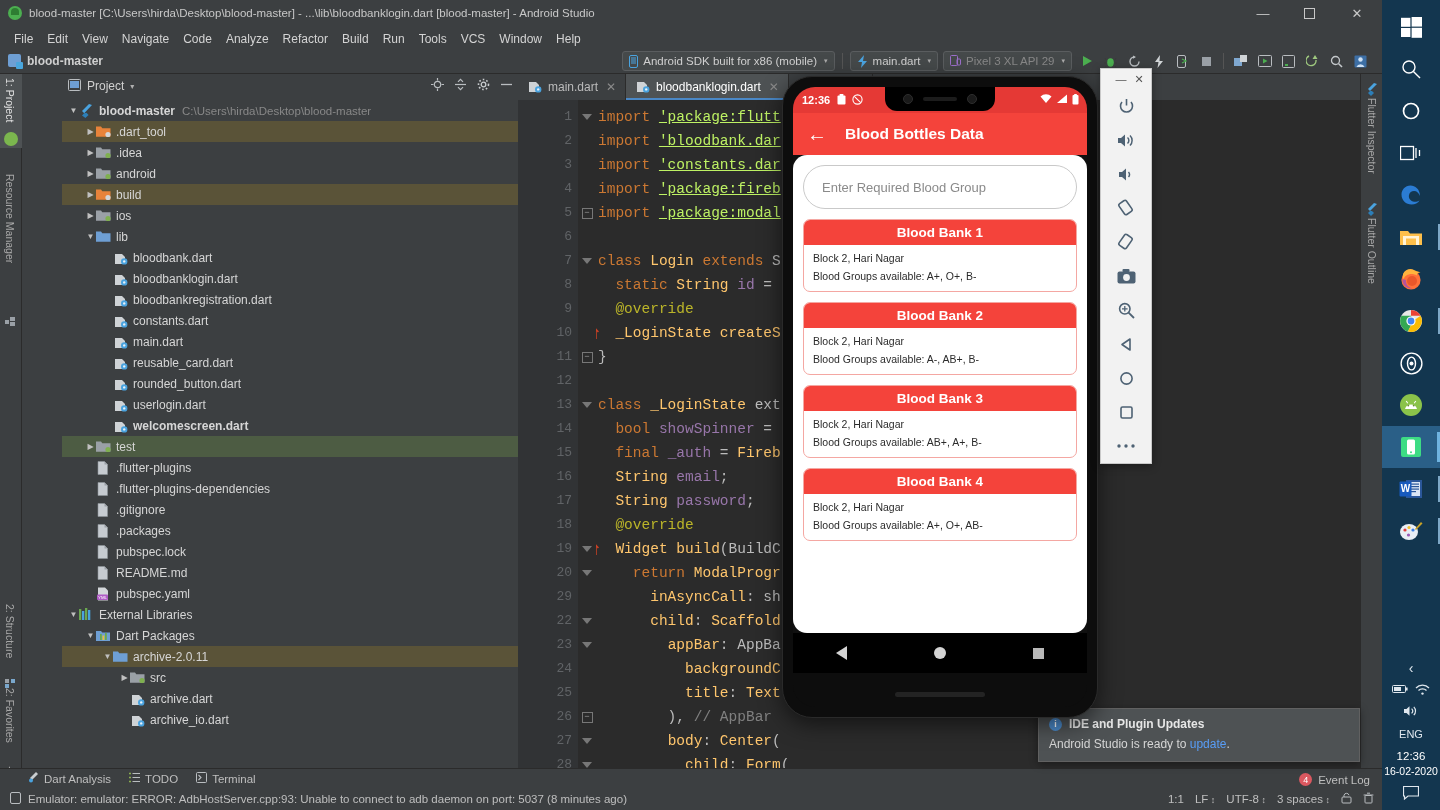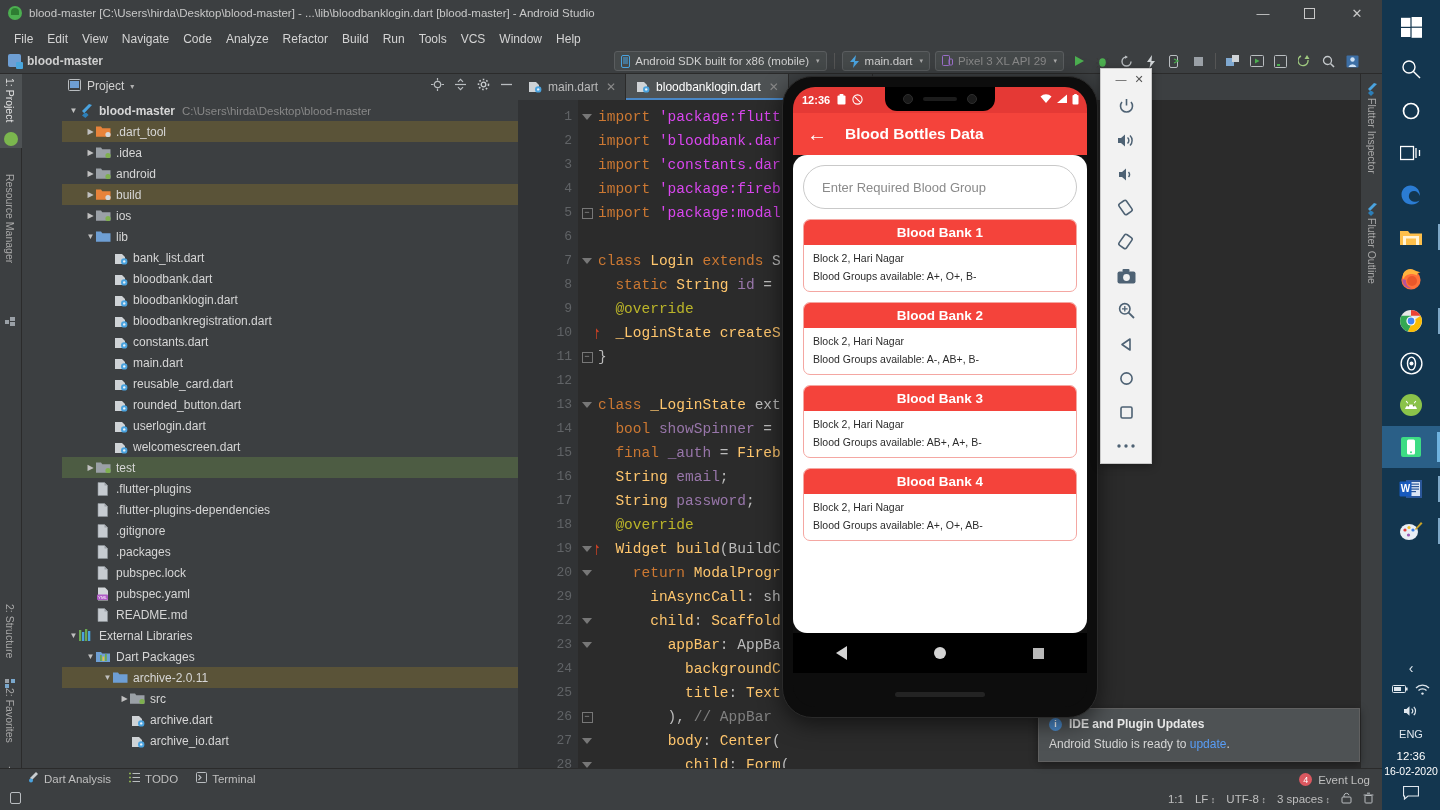--- a/index.html
+++ b/index.html
@@ -48,21 +48,21 @@
   .navbar {
     height: 26px; background: #3c3f41; display: flex; align-items: center;
     padding-left: 8px; font-size: 12px; position: relative;
     border-bottom: 1px solid #2b2b2b;
   }
   .navbar .proj { display: flex; align-items: center; gap: 6px; font-weight: bold; color: #cfcfcf;}
   .ic-module {
     width: 13px; height: 13px; background: #6e9fd4; border-radius: 2px; position: relative;
   }
   .ic-module::after { content:""; position:absolute; right:-2px; bottom:-2px; width:7px;height:7px;background:#49a6dd;border-radius:1px;}
-  .tbright { position: absolute; right: 20px; top: 0; height: 26px; display: flex; align-items: center; gap: 5px; }
+  .tbright { position: absolute; right: 12px; top: 0; height: 26px; display: flex; align-items: center; gap: 5px; }
   .combo {
     height: 20px; border: 1px solid #5a5d5f; border-radius: 3px; background: #45494a;
     display: flex; align-items: center; gap: 5px; padding: 0 6px; font-size: 11.5px; color: #cfcfcf;
   }
   .combo .caret { font-size: 7px; color: #aaa; margin-left: 2px; }
   .combo.dim { color: #888; }
   .sep-v { width: 1px; height: 16px; background: #555; margin: 0 2px; }
   .tbtn { width: 19px; height: 19px; display:flex; align-items:center;justify-content:center; font-size:11px; }
 
   
@@ -114,21 +114,21 @@
   .gutter { width: 60px; background: #313335; color: #606366; text-align: right; padding-top: 5px; flex:0 0 auto;}
   .gutter .g { height: 24px; padding-right: 6px; position: relative; font-size: 13px; }
   .gmark { position:absolute; right:-25px; top:5px; width:22px; height:14px; }
   .foldcol { width: 18px; background: #2b2b2b; padding-top: 5px; flex:0 0 auto; position:relative;}
   .fold { height:24px; display:flex;align-items:center;justify-content:center;}
   .fold .box { width:11px;height:11px;border:1px solid #777;color:#999;font-size:9px;line-height:9px;text-align:center;}
   .fold .tri { width:0;height:0;border-left:5px solid transparent;border-right:5px solid transparent;border-top:6px solid #777;}
   .ctext { flex: 1; padding-top: 5px; white-space: pre; overflow: hidden; padding-left: 2px;}
   .ln { height: 24px; }
   .k { color: #cc7832; }
-  .s { color: #d946ef; }
+  .s { color: #bef264; text-decoration: underline; }
   .t { color: #ffc66d; }
   .f { color: #ffc66d; }
   .p { color: #9876aa; }
   .c { color: #808080; }
   .ann { color: #bbb529; }
 
   
   .rstrip { width: 22px; background:#3c3f41; border-left:1px solid #2b2b2b; position: relative; flex:0 0 auto;}
 
   
@@ -500,95 +500,86 @@
                 </svg></span>
               <span class="tlabel">lib</span>
             </div>
             <div class="trow" style="padding-left: 40px;">
               <span class="tarrow"></span>
               <span class="ticon"><svg width="15" height="14" viewBox="0 0 15 14">
                   <path d="M2 3 H9 L12 6 V13 H2 Z" fill="#cfd3d6"></path>
                   <circle cx="11.2" cy="10.4" r="3.2" fill="#4aa3df"></circle>
                   <circle cx="11.2" cy="10.4" r="1.2" fill="#e8f3fb"></circle>
                 </svg></span>
-              <span class="tlabel">bank_list.dart</span>
+              <span class="tlabel">bloodbank.dart</span>
             </div>
             <div class="trow" style="padding-left: 40px;">
               <span class="tarrow"></span>
               <span class="ticon"><svg width="15" height="14" viewBox="0 0 15 14">
                   <path d="M2 3 H9 L12 6 V13 H2 Z" fill="#cfd3d6"></path>
                   <circle cx="11.2" cy="10.4" r="3.2" fill="#4aa3df"></circle>
                   <circle cx="11.2" cy="10.4" r="1.2" fill="#e8f3fb"></circle>
                 </svg></span>
-              <span class="tlabel">bloodbank.dart</span>
+              <span class="tlabel">bloodbanklogin.dart</span>
             </div>
             <div class="trow" style="padding-left: 40px;">
               <span class="tarrow"></span>
               <span class="ticon"><svg width="15" height="14" viewBox="0 0 15 14">
                   <path d="M2 3 H9 L12 6 V13 H2 Z" fill="#cfd3d6"></path>
                   <circle cx="11.2" cy="10.4" r="3.2" fill="#4aa3df"></circle>
                   <circle cx="11.2" cy="10.4" r="1.2" fill="#e8f3fb"></circle>
                 </svg></span>
-              <span class="tlabel">bloodbanklogin.dart</span>
+              <span class="tlabel">bloodbankregistration.dart</span>
             </div>
             <div class="trow" style="padding-left: 40px;">
               <span class="tarrow"></span>
               <span class="ticon"><svg width="15" height="14" viewBox="0 0 15 14">
                   <path d="M2 3 H9 L12 6 V13 H2 Z" fill="#cfd3d6"></path>
                   <circle cx="11.2" cy="10.4" r="3.2" fill="#4aa3df"></circle>
                   <circle cx="11.2" cy="10.4" r="1.2" fill="#e8f3fb"></circle>
                 </svg></span>
-              <span class="tlabel">bloodbankregistration.dart</span>
+              <span class="tlabel">constants.dart</span>
             </div>
             <div class="trow" style="padding-left: 40px;">
               <span class="tarrow"></span>
               <span class="ticon"><svg width="15" height="14" viewBox="0 0 15 14">
                   <path d="M2 3 H9 L12 6 V13 H2 Z" fill="#cfd3d6"></path>
                   <circle cx="11.2" cy="10.4" r="3.2" fill="#4aa3df"></circle>
                   <circle cx="11.2" cy="10.4" r="1.2" fill="#e8f3fb"></circle>
                 </svg></span>
-              <span class="tlabel">constants.dart</span>
+              <span class="tlabel">main.dart</span>
             </div>
             <div class="trow" style="padding-left: 40px;">
               <span class="tarrow"></span>
               <span class="ticon"><svg width="15" height="14" viewBox="0 0 15 14">
                   <path d="M2 3 H9 L12 6 V13 H2 Z" fill="#cfd3d6"></path>
                   <circle cx="11.2" cy="10.4" r="3.2" fill="#4aa3df"></circle>
                   <circle cx="11.2" cy="10.4" r="1.2" fill="#e8f3fb"></circle>
                 </svg></span>
-              <span class="tlabel">main.dart</span>
+              <span class="tlabel">reusable_card.dart</span>
             </div>
             <div class="trow" style="padding-left: 40px;">
               <span class="tarrow"></span>
               <span class="ticon"><svg width="15" height="14" viewBox="0 0 15 14">
                   <path d="M2 3 H9 L12 6 V13 H2 Z" fill="#cfd3d6"></path>
                   <circle cx="11.2" cy="10.4" r="3.2" fill="#4aa3df"></circle>
                   <circle cx="11.2" cy="10.4" r="1.2" fill="#e8f3fb"></circle>
                 </svg></span>
-              <span class="tlabel">reusable_card.dart</span>
+              <span class="tlabel">rounded_button.dart</span>
             </div>
             <div class="trow" style="padding-left: 40px;">
               <span class="tarrow"></span>
               <span class="ticon"><svg width="15" height="14" viewBox="0 0 15 14">
                   <path d="M2 3 H9 L12 6 V13 H2 Z" fill="#cfd3d6"></path>
                   <circle cx="11.2" cy="10.4" r="3.2" fill="#4aa3df"></circle>
                   <circle cx="11.2" cy="10.4" r="1.2" fill="#e8f3fb"></circle>
                 </svg></span>
-              <span class="tlabel">rounded_button.dart</span>
-            </div>
-            <div class="trow" style="padding-left: 40px;">
-              <span class="tarrow"></span>
-              <span class="ticon"><svg width="15" height="14" viewBox="0 0 15 14">
-                  <path d="M2 3 H9 L12 6 V13 H2 Z" fill="#cfd3d6"></path>
-                  <circle cx="11.2" cy="10.4" r="3.2" fill="#4aa3df"></circle>
-                  <circle cx="11.2" cy="10.4" r="1.2" fill="#e8f3fb"></circle>
-                </svg></span>
               <span class="tlabel">userlogin.dart</span>
             </div>
-            <div class="trow" style="padding-left: 40px;">
+            <div class="trow" style="padding-left: 40px; font-weight: bold;">
               <span class="tarrow"></span>
               <span class="ticon"><svg width="15" height="14" viewBox="0 0 15 14">
                   <path d="M2 3 H9 L12 6 V13 H2 Z" fill="#cfd3d6"></path>
                   <circle cx="11.2" cy="10.4" r="3.2" fill="#4aa3df"></circle>
                   <circle cx="11.2" cy="10.4" r="1.2" fill="#e8f3fb"></circle>
                 </svg></span>
               <span class="tlabel">welcomescreen.dart</span>
             </div>
             <div class="trow sel-green" style="padding-left: 23px;">
               <span class="tarrow">▶</span>
@@ -633,34 +624,34 @@
             <div class="trow" style="padding-left: 23px;">
               <span class="tarrow"></span>
               <span class="ticon"><svg width="13" height="14" viewBox="0 0 13 14">
                   <path d="M2 0.5 H8.5 L11.5 3.5 V13.5 H2 Z" fill="#c6cbd0" stroke="#8f959a" stroke-width="0.6"></path>
                   <path d="M8.5 0.5 V3.5 H11.5" fill="#9aa0a6"></path>
                 </svg></span>
               <span class="tlabel">pubspec.lock</span>
             </div>
             <div class="trow" style="padding-left: 23px;">
               <span class="tarrow"></span>
+              <span class="ticon"><svg width="13" height="14" viewBox="0 0 13 14">
+                  <path d="M2 0.5 H8.5 L11.5 3.5 V13.5 H2 Z" fill="#c6cbd0" stroke="#8f959a" stroke-width="0.6"></path>
+                  <path d="M8.5 0.5 V3.5 H11.5" fill="#9aa0a6"></path>
+                </svg></span>
+              <span class="tlabel">README.md</span>
+            </div>
+            <div class="trow" style="padding-left: 23px;">
+              <span class="tarrow"></span>
               <span class="ticon"><svg width="14" height="14" viewBox="0 0 14 14">
                   <path d="M2 0.5 H9 L12 3.5 V13.5 H2 Z" fill="#d3d7da"></path>
                   <rect x="1" y="7.5" width="11" height="5.5" rx="1" fill="#b05cc6"></rect>
                   <text x="6.5" y="11.9" font-family="Liberation Sans, sans-serif" font-size="4.4" fill="#fff" text-anchor="middle">YML</text>
                 </svg></span>
               <span class="tlabel">pubspec.yaml</span>
-            </div>
-            <div class="trow" style="padding-left: 23px;">
-              <span class="tarrow"></span>
-              <span class="ticon"><svg width="13" height="14" viewBox="0 0 13 14">
-                  <path d="M2 0.5 H8.5 L11.5 3.5 V13.5 H2 Z" fill="#c6cbd0" stroke="#8f959a" stroke-width="0.6"></path>
-                  <path d="M8.5 0.5 V3.5 H11.5" fill="#9aa0a6"></path>
-                </svg></span>
-              <span class="tlabel">README.md</span>
             </div>
             <div class="trow" style="padding-left: 6px;">
               <span class="tarrow">▼</span>
               <span class="ticon"><svg width="14" height="12" viewBox="0 0 14 12">
                   <rect x="0" y="1" width="2.3" height="11" fill="#6aa84f"></rect>
                   <rect x="3" y="3" width="2.3" height="9" fill="#4aa3df"></rect>
                   <rect x="6" y="0" width="2.3" height="12" fill="#6aa84f"></rect>
                   <rect x="9" y="2" width="2.3" height="10" fill="#4aa3df"></rect>
                 </svg></span>
               <span class="tlabel">External Libraries</span>
@@ -893,20 +884,21 @@
       <span class="redbadge">4</span>
       <span>Event Log</span>
     </div>
 
     <div class="statusbar">
       <span style="margin-right:7px;">
         <svg width="11" height="12" viewBox="0 0 11 12">
             <rect x="0.5" y="0.5" width="10" height="11" rx="1.5" fill="none" stroke="#b9bdc0"></rect>
           </svg>
       </span>
+      <span>Emulator: emulator: ERROR: AdbHostServer.cpp:93: Unable to connect to adb daemon on port: 5037 (8 minutes ago)</span>
       <span class="right">
         <span>1:1</span>
         <span><span>LF</span><span style="font-size:9px;"> ↕</span></span>
         <span><span>UTF-8</span><span style="font-size:9px;"> ↕</span></span>
         <span><span>3 spaces</span><span style="font-size:9px;"> ↕</span></span>
         <span>
           <svg width="11" height="12" viewBox="0 0 11 12">
               <rect x="1" y="5" width="9" height="6" rx="1" fill="none" stroke="#b9bdc0"></rect>
               <path d="M3 5 V3.2 A2.6 2.6 0 0 1 8 3.2" fill="none" stroke="#b9bdc0"></path>
             </svg>

